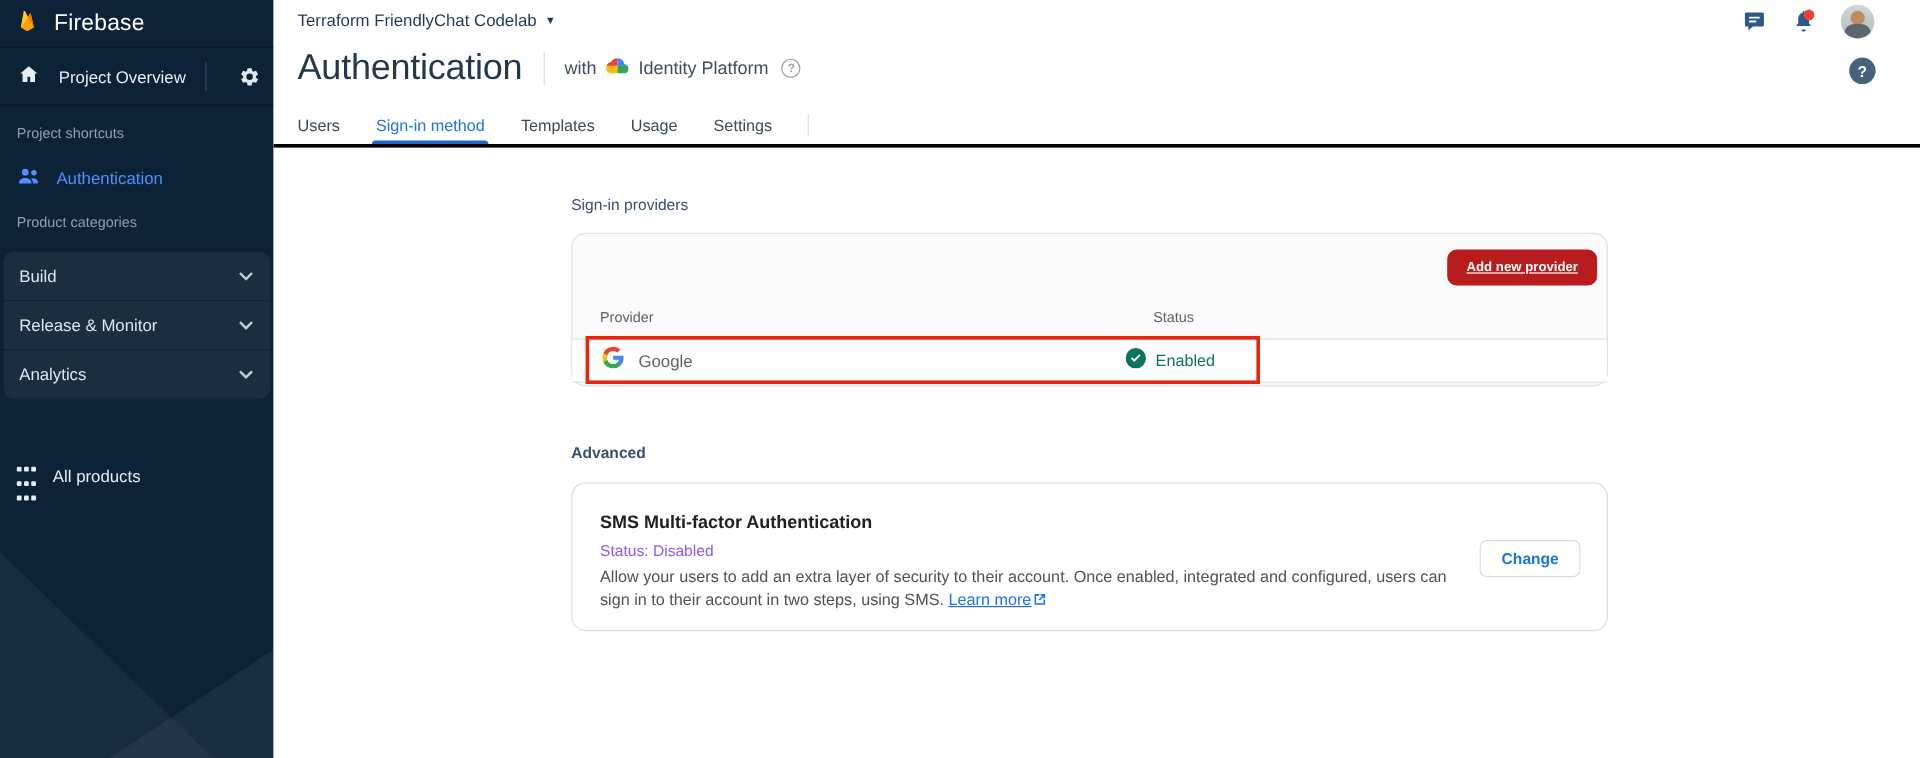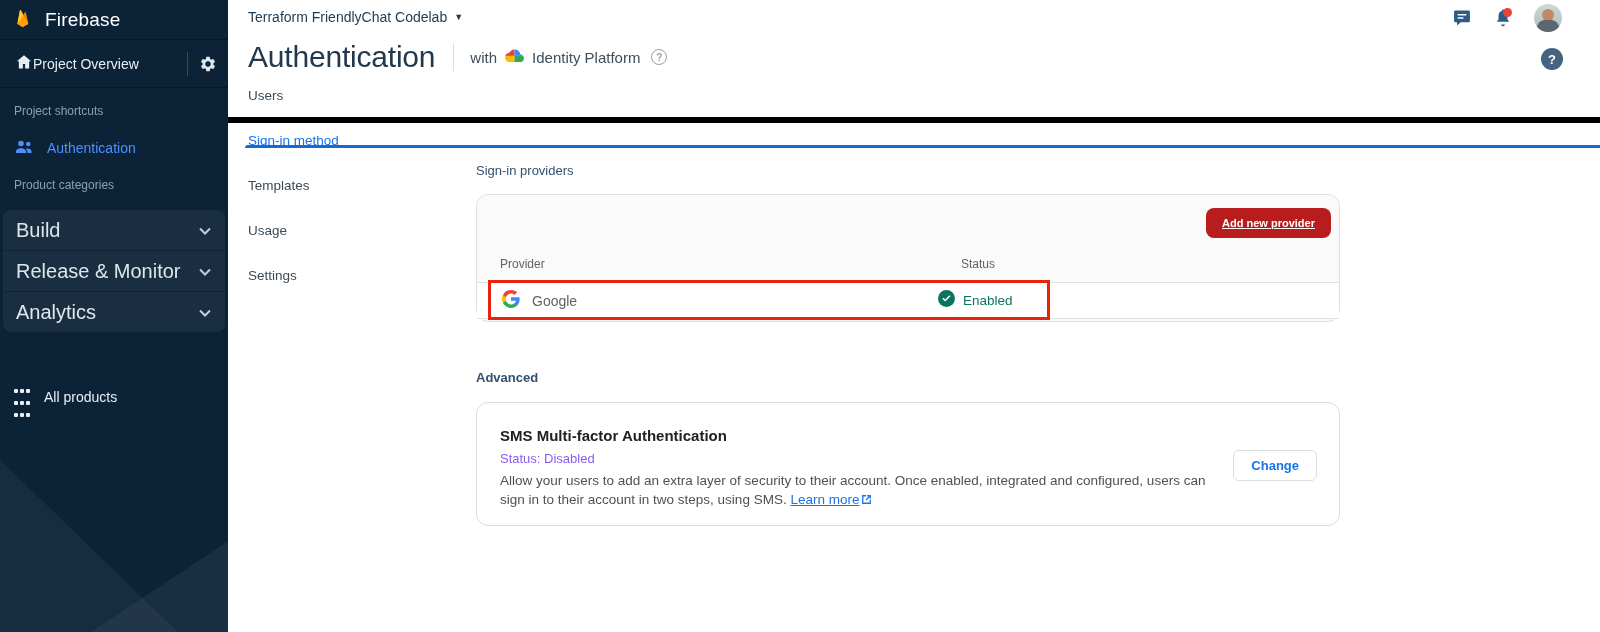--- a/index.html
+++ b/index.html
@@ -16,41 +16,41 @@
   .side-deco2 { position:absolute; right:0; bottom:0; width:228px; height:130px;
     background:rgba(255,255,255,0.05);
     clip-path:polygon(100% 30%, 100% 100%, 40% 100%); }
 
   .brand-row { position:absolute; left:0; top:0; width:228px; height:40px;
     display:flex; align-items:center; padding-left:13px; gap:12px;
     border-bottom:1px solid #071727; }
   .brand-name { color:#ffffff; font-size:19px; font-weight:500; letter-spacing:.2px; }
 
   .po-row { position:absolute; left:0; top:41px; width:228px; height:47px;
-    display:flex; align-items:center; padding-left:15px; gap:0;
+    display:flex; align-items:center; padding-left:15px; gap:16px;
     border-bottom:1px solid #071727; }
   .po-label { color:#e8eef3; font-size:14px; font-weight:500; flex:1; }
   .po-divider { width:1px; height:24px; background:rgba(255,255,255,.18); }
   .gear-btn { width:40px; display:flex; justify-content:center; cursor:pointer; }
 
   .side-label { position:absolute; left:14px; color:#8ba0b2; font-size:12px; }
   .lbl-shortcuts { top:104px; }
   .lbl-categories { top:178px; }
 
   .auth-row { position:absolute; left:0; top:130px; width:228px; height:36px;
     display:flex; align-items:center; padding-left:14px; gap:13px; cursor:pointer; }
   .auth-label { color:#4d90fe; font-size:14px; font-weight:500; }
 
   .cat-group { position:absolute; left:3px; top:210px; width:222px; }
   .cat-row { height:40px; background:rgba(255,255,255,.055); display:flex;
     align-items:center; justify-content:space-between; padding:0 14px 0 13px;
     margin-bottom:1px; cursor:pointer; }
   .cat-row:first-child { border-radius:8px 8px 0 0; }
   .cat-row:last-child { border-radius:0 0 8px 8px; margin-bottom:0; }
-  .cat-label { color:#dde6ec; font-size:20px; font-weight:500; }
+  .cat-label { color:#dde6ec; font-size:14px; font-weight:500; }
 
   .allp-row { position:absolute; left:0; top:389px; width:228px; height:34px;
     display:flex; padding-left:14px; gap:14px; cursor:pointer; }
   .allp-label { color:#e8eef3; font-size:14px; font-weight:500; }
   .grid-icon { display:grid; grid-template-columns:repeat(3,4px); gap:2px; }
   .grid-icon span { width:4px; height:4px; background:#e8eef3; border-radius:1px; }
 
   
   .main { position:absolute; left:228px; top:0; width:1372px; height:632px; background:#fff; }
 
@@ -78,22 +78,22 @@
   .with-text, .platform-text { color:#3f4e5a; font-size:15px; }
   .q-outline { width:16px; height:16px; border-radius:50%; border:1.5px solid #9aa0a6;
     color:#9aa0a6; font-size:10px; font-weight:700; display:flex; align-items:center;
     justify-content:center; margin-left:3px; cursor:pointer; }
 
   .help-circle { position:absolute; right:37px; top:48px; width:22px; height:22px;
     border-radius:50%; background:#45627f; color:#fff; font-size:13px; font-weight:700;
     display:flex; align-items:center; justify-content:center; cursor:pointer; }
 
   .tabs-row { position:absolute; left:0; right:0; top:88px; height:35px;
-    border-bottom:6px solid #000000; display:flex; align-items:stretch;
-    padding-left:20px; gap:30px;flex-direction:column; }
+    border-bottom:3px solid #000000; display:flex; align-items:stretch;
+    padding-left:20px; gap:30px; }
   .tab { display:flex; align-items:center; color:#3c4a55; font-size:13.5px;
     font-weight:500; cursor:pointer; position:relative; }
   .tab.active { color:#1a73e8; }
   .tab.active::after { content:""; position:absolute; left:-3px; right:-3px; bottom:0;
     height:3px; background:#1967d2; border-radius:3px 3px 0 0; }
   .tab-vdiv { width:1px; background:#dadce0; margin:7px 0; }
   .ext-tab { display:flex; align-items:center; gap:7px; cursor:pointer; }
   .new-badge { background:#1a73e8; color:#fff; font-size:10px; font-weight:700;
     letter-spacing:.4px; padding:3px 9px; border-radius:10px; }
 

